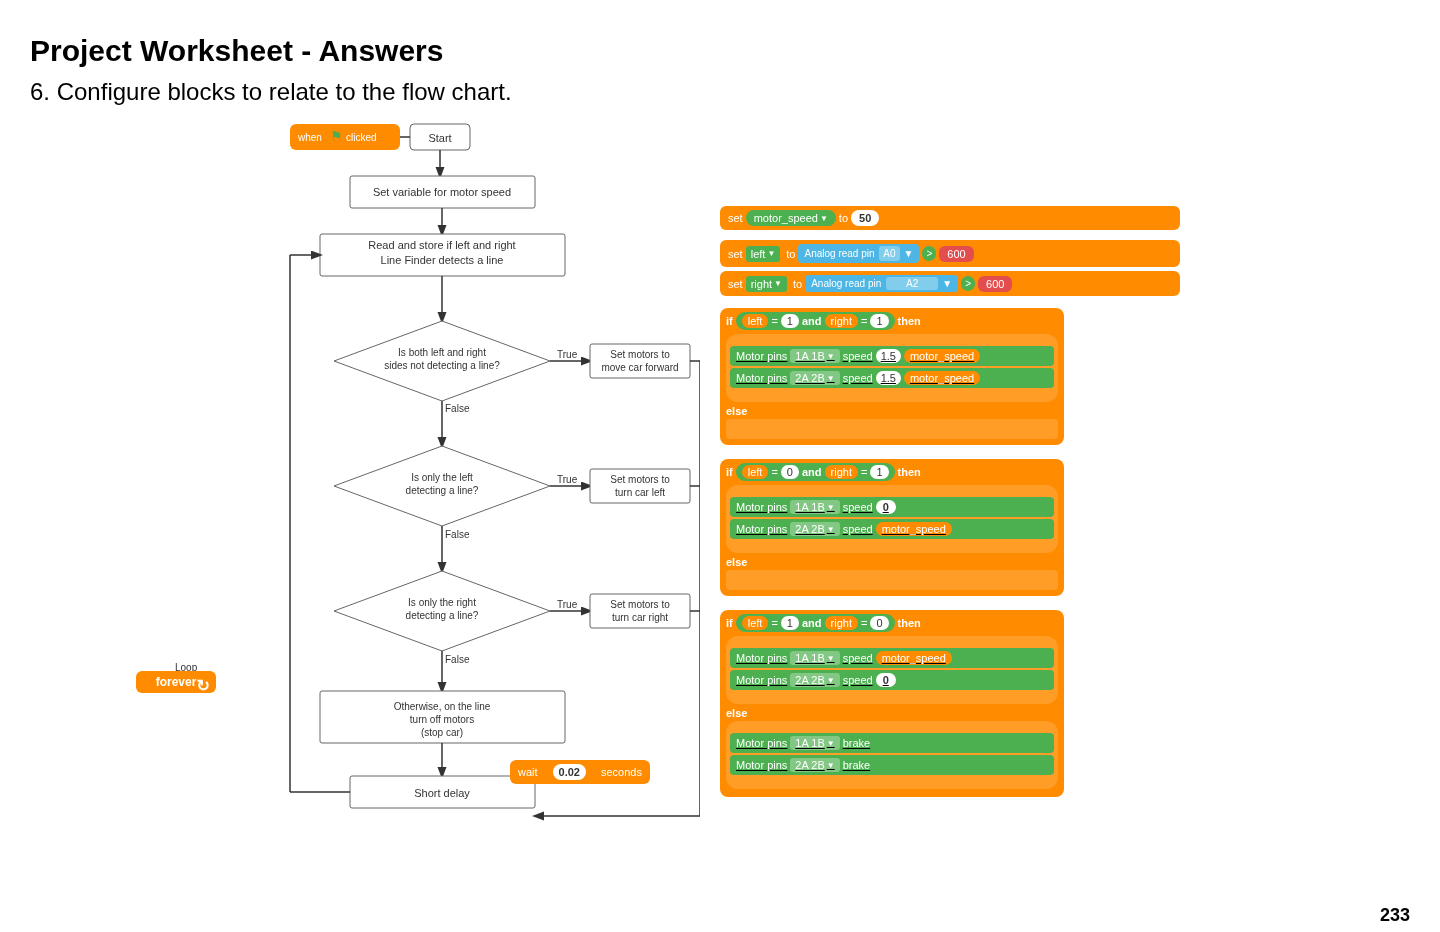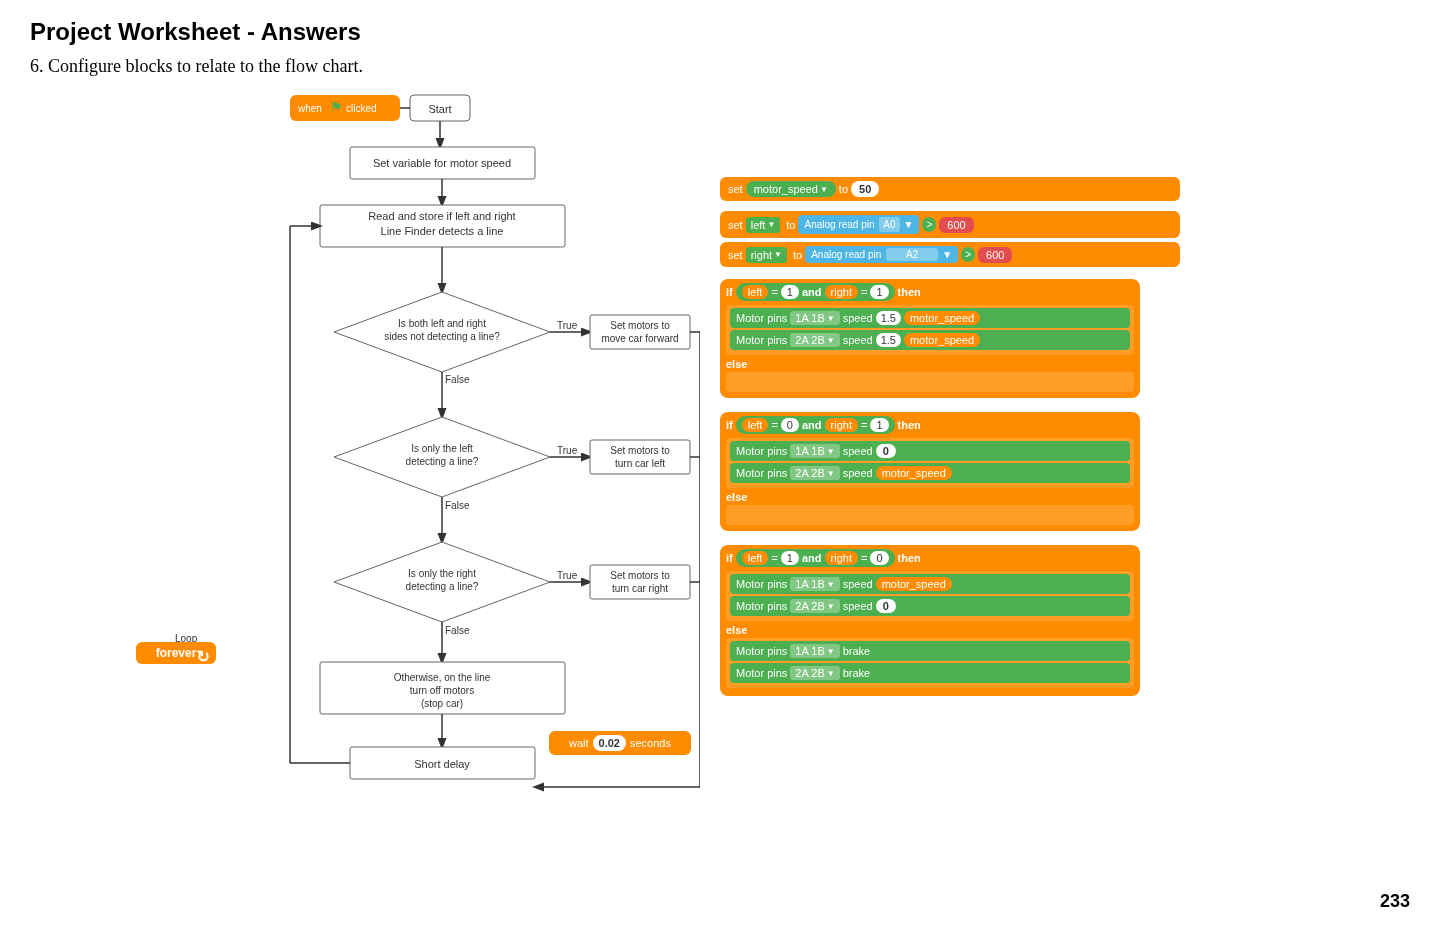--- a/index.html
+++ b/index.html
@@ -6,29 +6,29 @@
     body {
       font-family: Arial, sans-serif;
       background: #fff;
       width: 1440px;
       min-height: 932px;
       position: relative;
       overflow: hidden;
     }
 
     .page-title {
-      font-size: 24px;
+      font-size: 30px;
       font-weight: bold;
       padding: 18px 30px 6px 30px;
+      margin-top: 16px;
     }
 
     .subtitle {
-      font-size: 18px;
+      font-size: 24px;
       padding: 4px 30px 10px 30px;
-      font-family: Liberation Serif, serif;
     }
 
     .main-area {
       display: flex;
       flex-direction: row;
       padding: 0 20px;
     }
 
     
     .flowchart-area {
@@ -69,21 +69,21 @@
       content: "▼";
       font-size: 8px;
     }
 
     
     .sb-if-block {
       background: #ff8c00;
       border-radius: 8px;
       padding: 4px 6px 6px 6px;
       margin-bottom: 12px;
-      width: 420px;
+      width: 344px;
     }
 
     .sb-if-header {
       display: flex;
       align-items: center;
       flex-wrap: wrap;
       gap: 3px;
       margin-bottom: 4px;
     }
 
@@ -109,23 +109,24 @@
     .sb-condition .sb-num {
       background: white;
       border-radius: 10px;
       padding: 1px 6px;
       color: #333;
       font-size: 11px;
     }
 
     .sb-inner {
       background: rgba(255,255,255,0.15);
-      border-radius: 4px;
-      padding: 3px 4px;
+      border-radius: 12px;
+      padding: 12px 4px;
       margin: 2px 0;
+      text-decoration: underline;
     }
 
     .sb-motor-row {
       display: flex;
       align-items: center;
       gap: 3px;
       font-size: 11px;
       background: #4CAF50;
       border-radius: 4px;
       padding: 3px 6px;
@@ -242,27 +243,26 @@
       right: 6px;
       font-size: 16px;
       color: white;
     }
 
     
     .wait-block {
       position: absolute;
       display: flex;
       align-items: center;
-      gap: 4px;
+      gap: 15px;
       background: #ff8c00;
       border-radius: 6px;
-      padding: 4px 20px;
-      font-size: 11px;
-      color: white;
-      margin-left: 39px;
+      padding: 4px 8px;
+      font-size: 11px;
+      color: white;
     }
 
     
     .page-number {
       position: absolute;
       bottom: 20px;
       right: 30px;
       font-size: 18px;
       font-weight: bold;
     }

